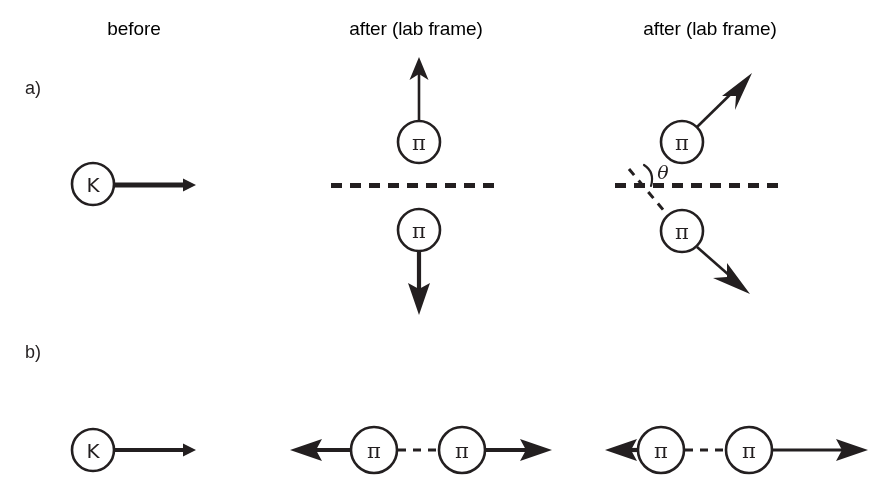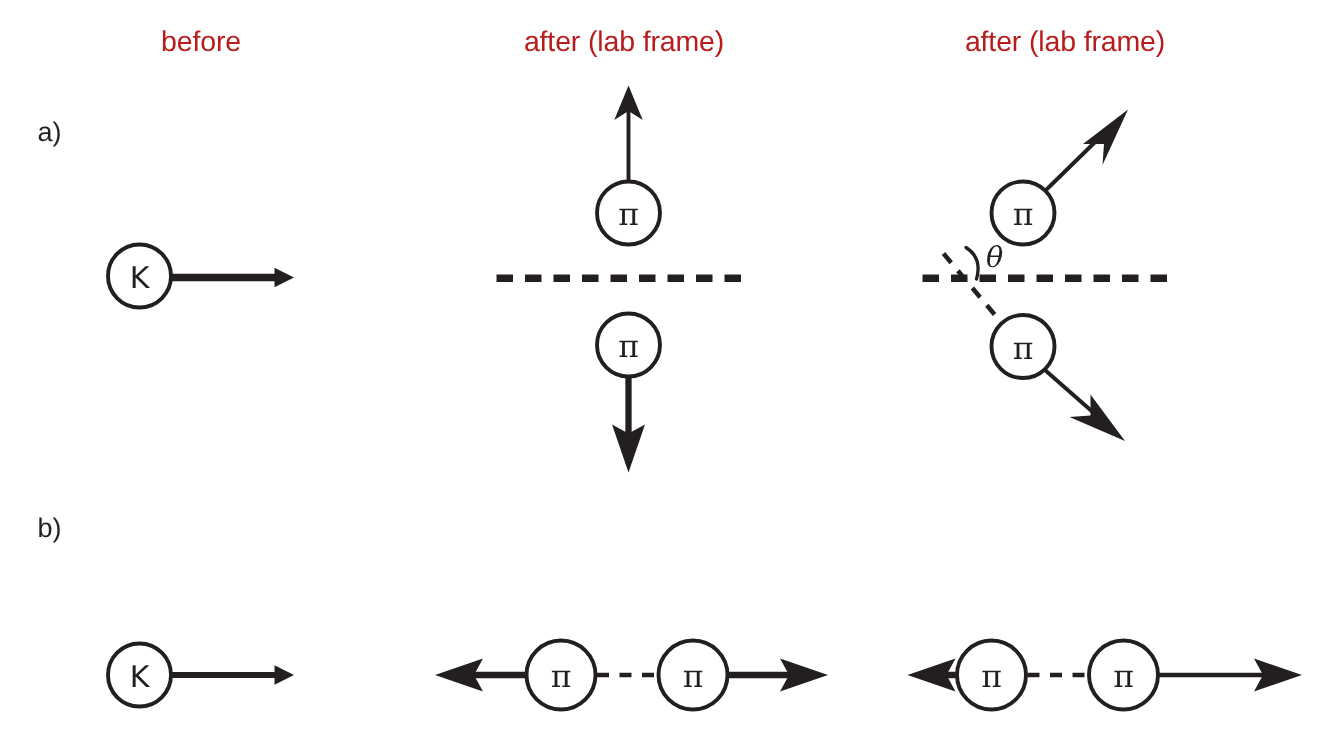--- a/index.html
+++ b/index.html
@@ -14,21 +14,21 @@
   #figure {
     position: relative;
     width: 882px;
     height: 487px;
     background: #ffffff;
     overflow: hidden;
   }
   .col-header {
     position: absolute;
     font-size: 19px;
-    color: #b91c1c;
+    color: #000000;
     text-align: center;
     white-space: nowrap;
     letter-spacing: -0.1px;
   }
   .row-label {
     position: absolute;
     font-size: 18px;
     color: #231f20;
   }
   svg.layer {

